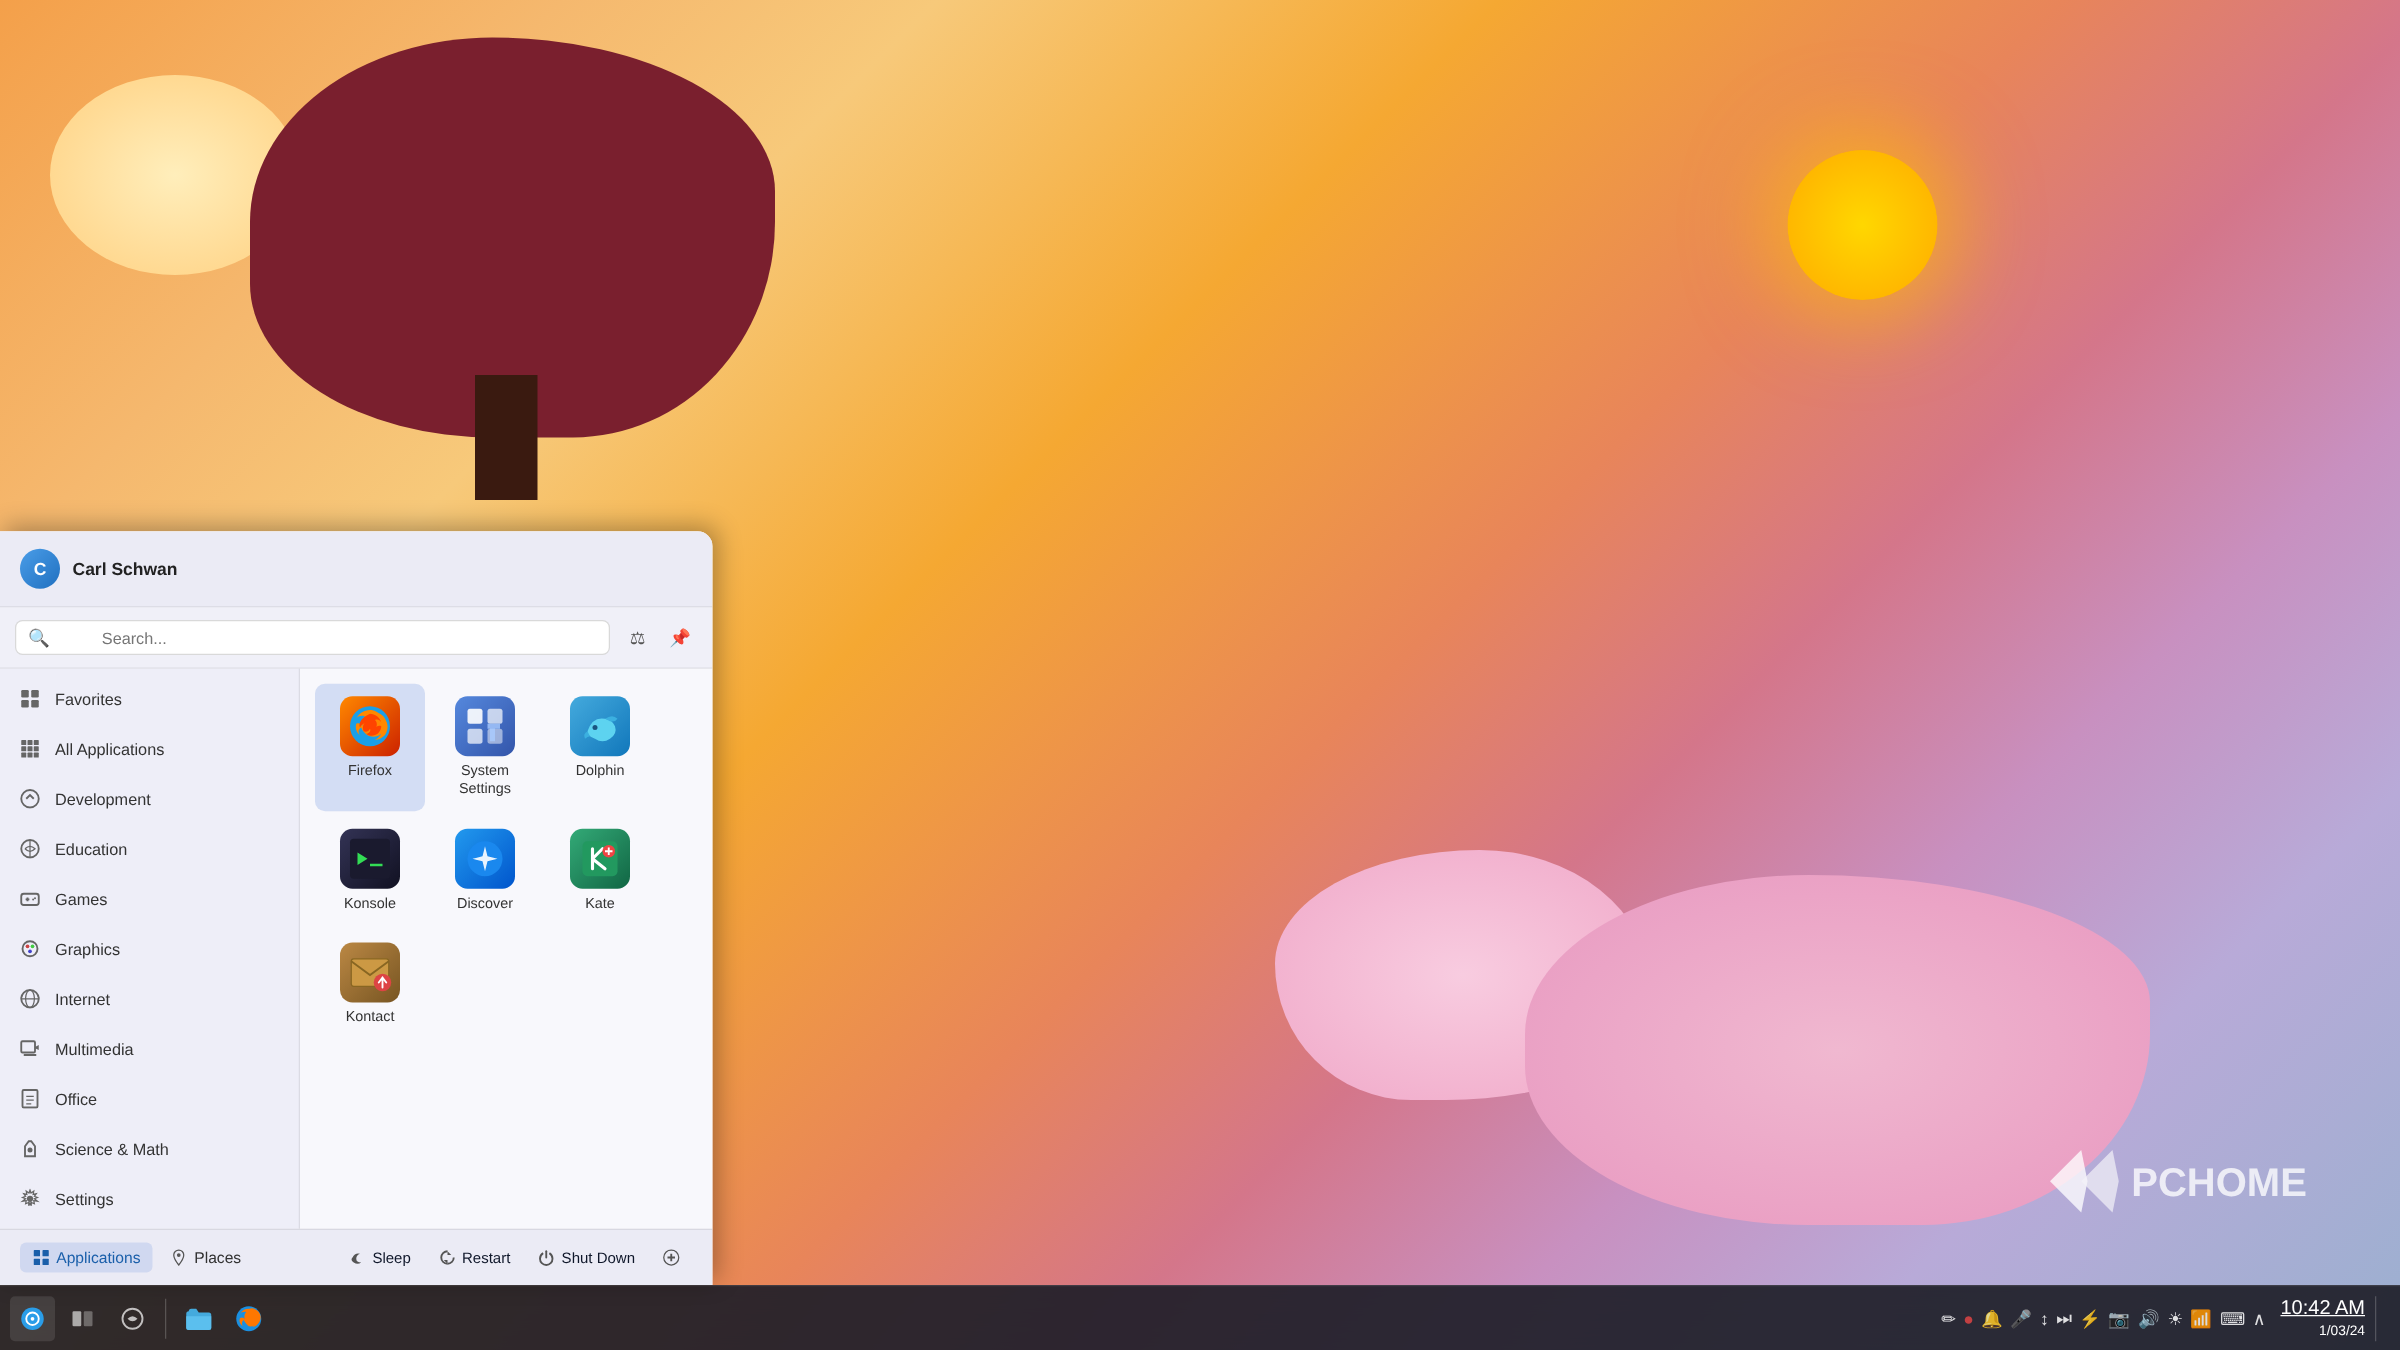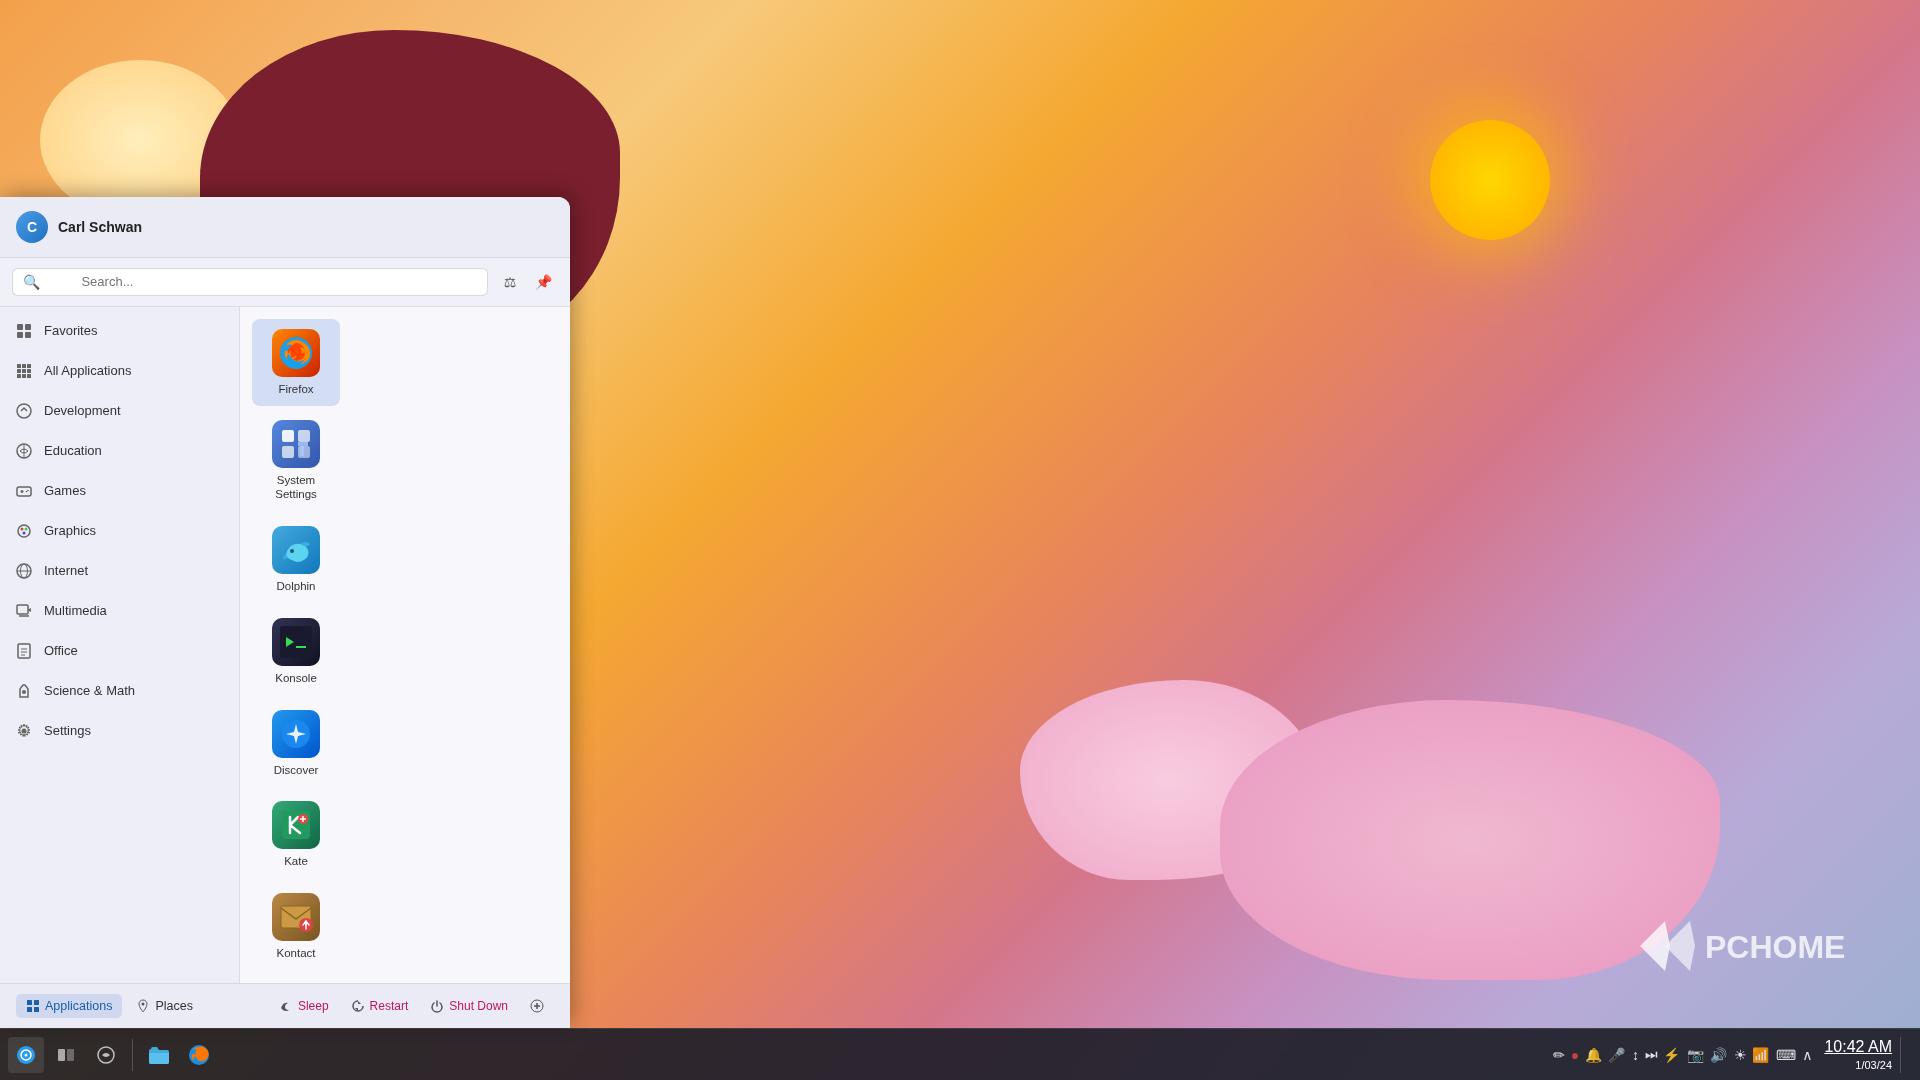--- a/index.html
+++ b/index.html
@@ -335,21 +335,20 @@
       flex: 1;
       padding: 12px;
       overflow-y: auto;
       background: rgba(248, 248, 252, 0.98);
     }
 
     .app-grid {
       display: flex;
       flex-wrap: wrap;
       gap: 4px;
-      flex-direction: column;
     }
 
     .app-item {
       display: flex;
       flex-direction: column;
       align-items: center;
       padding: 10px 8px;
       width: 88px;
       border-radius: 8px;
       cursor: pointer;
@@ -419,21 +418,21 @@
     }
 
     .footer-action {
       display: flex;
       align-items: center;
       gap: 5px;
       padding: 5px 10px;
       border-radius: 5px;
       cursor: pointer;
       font-size: 12px;
-      color: #be185d;
+      color: #0f172a;
       transition: background 0.15s;
     }
 
     
     .menu-sidebar::-webkit-scrollbar,
     .menu-content::-webkit-scrollbar {
       width: 4px;
     }
     .menu-sidebar::-webkit-scrollbar-track,
     .menu-content::-webkit-scrollbar-track {

